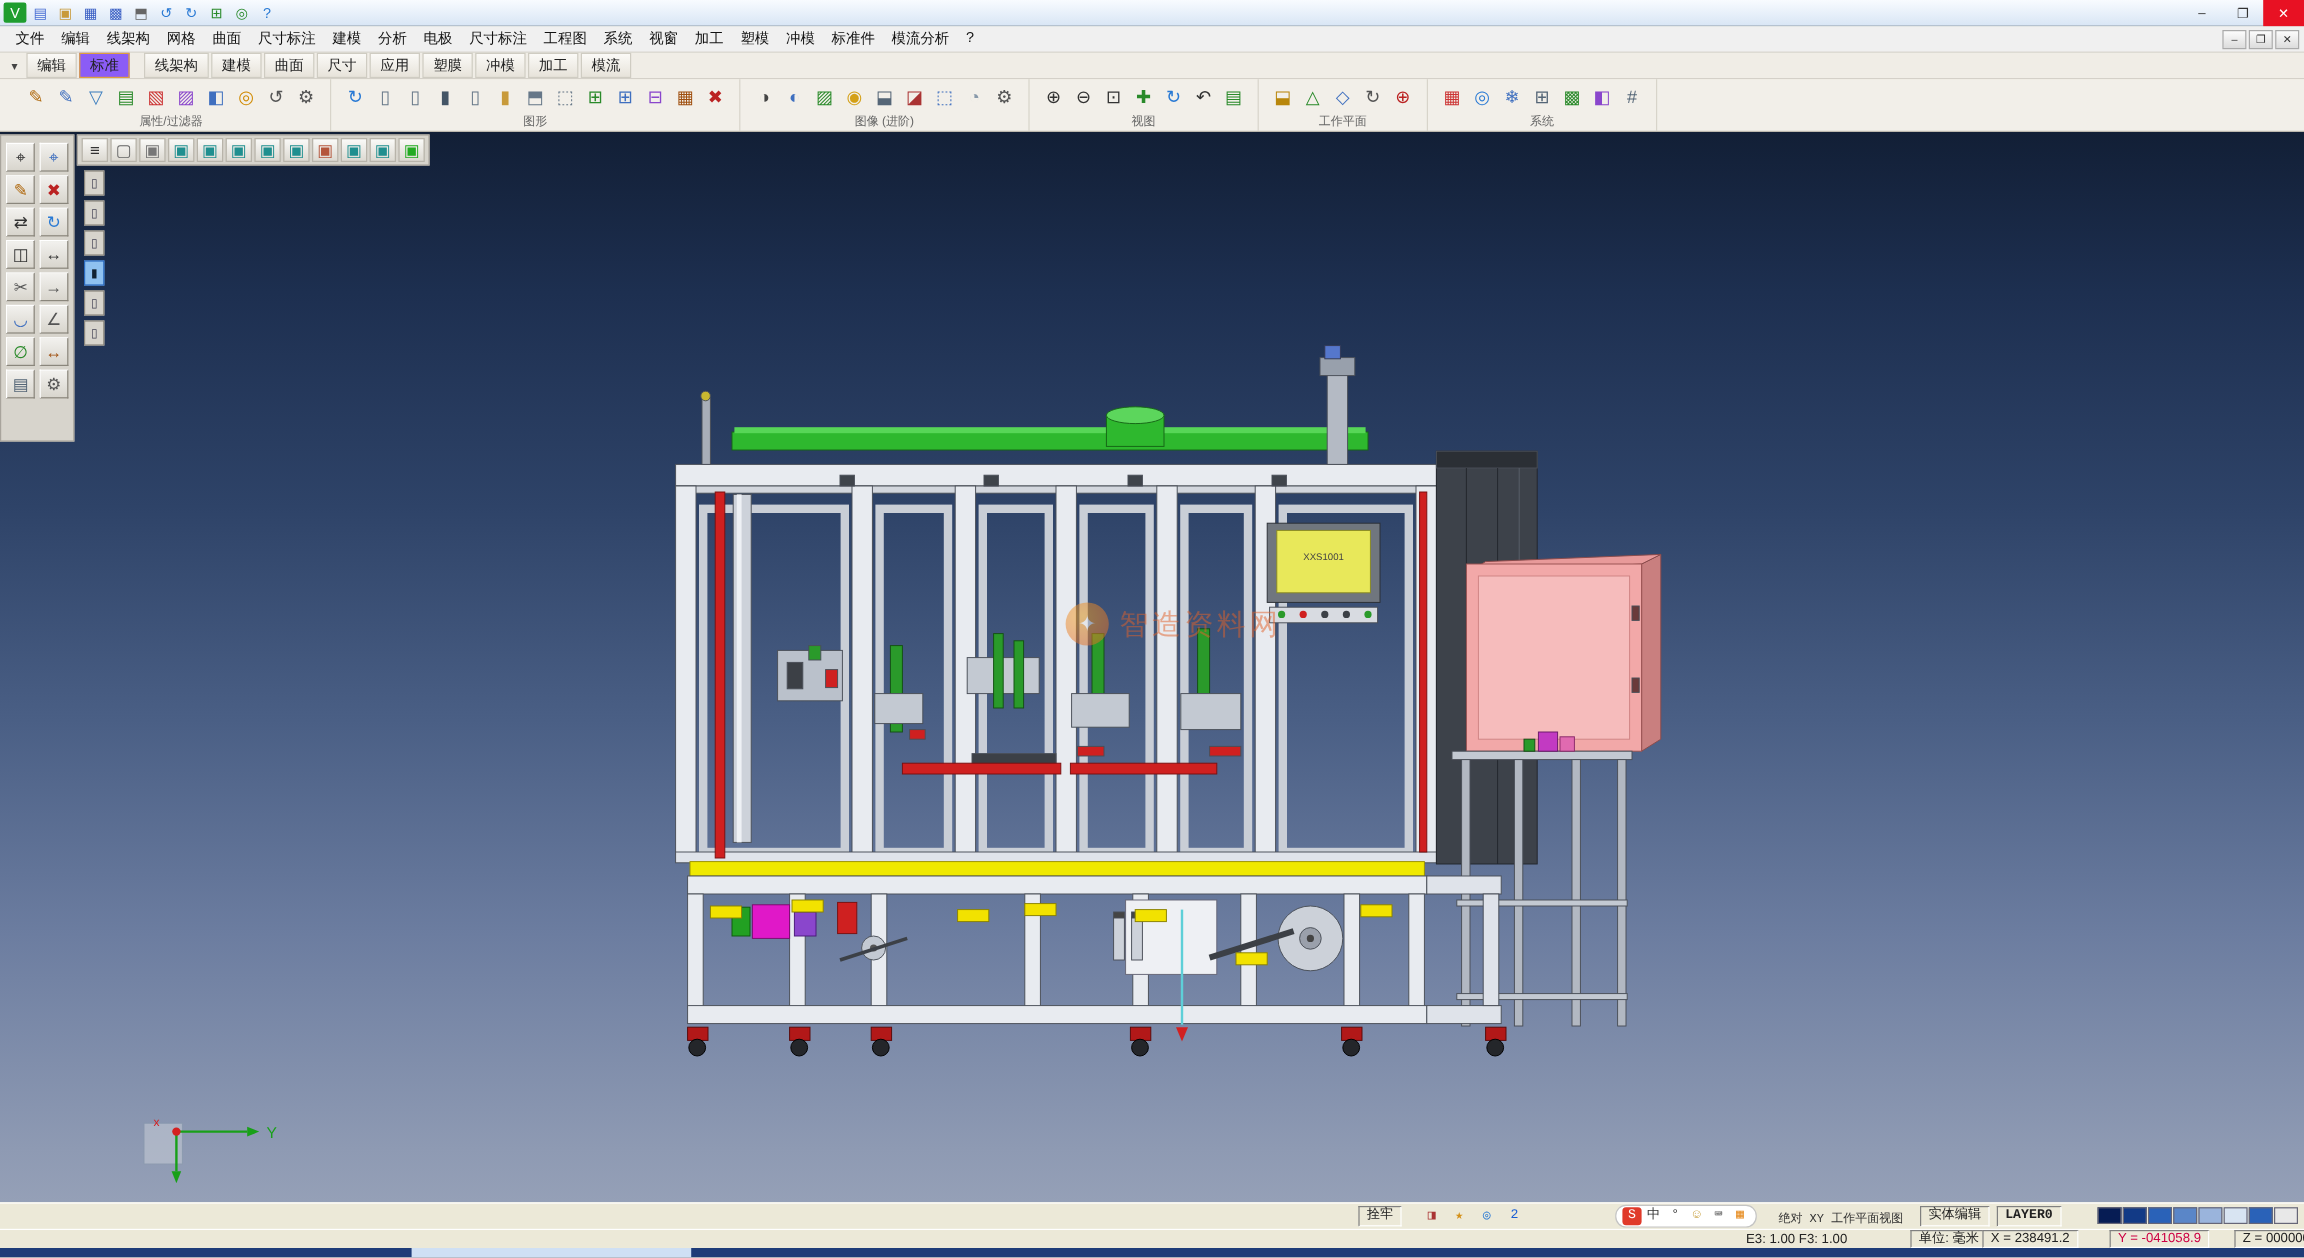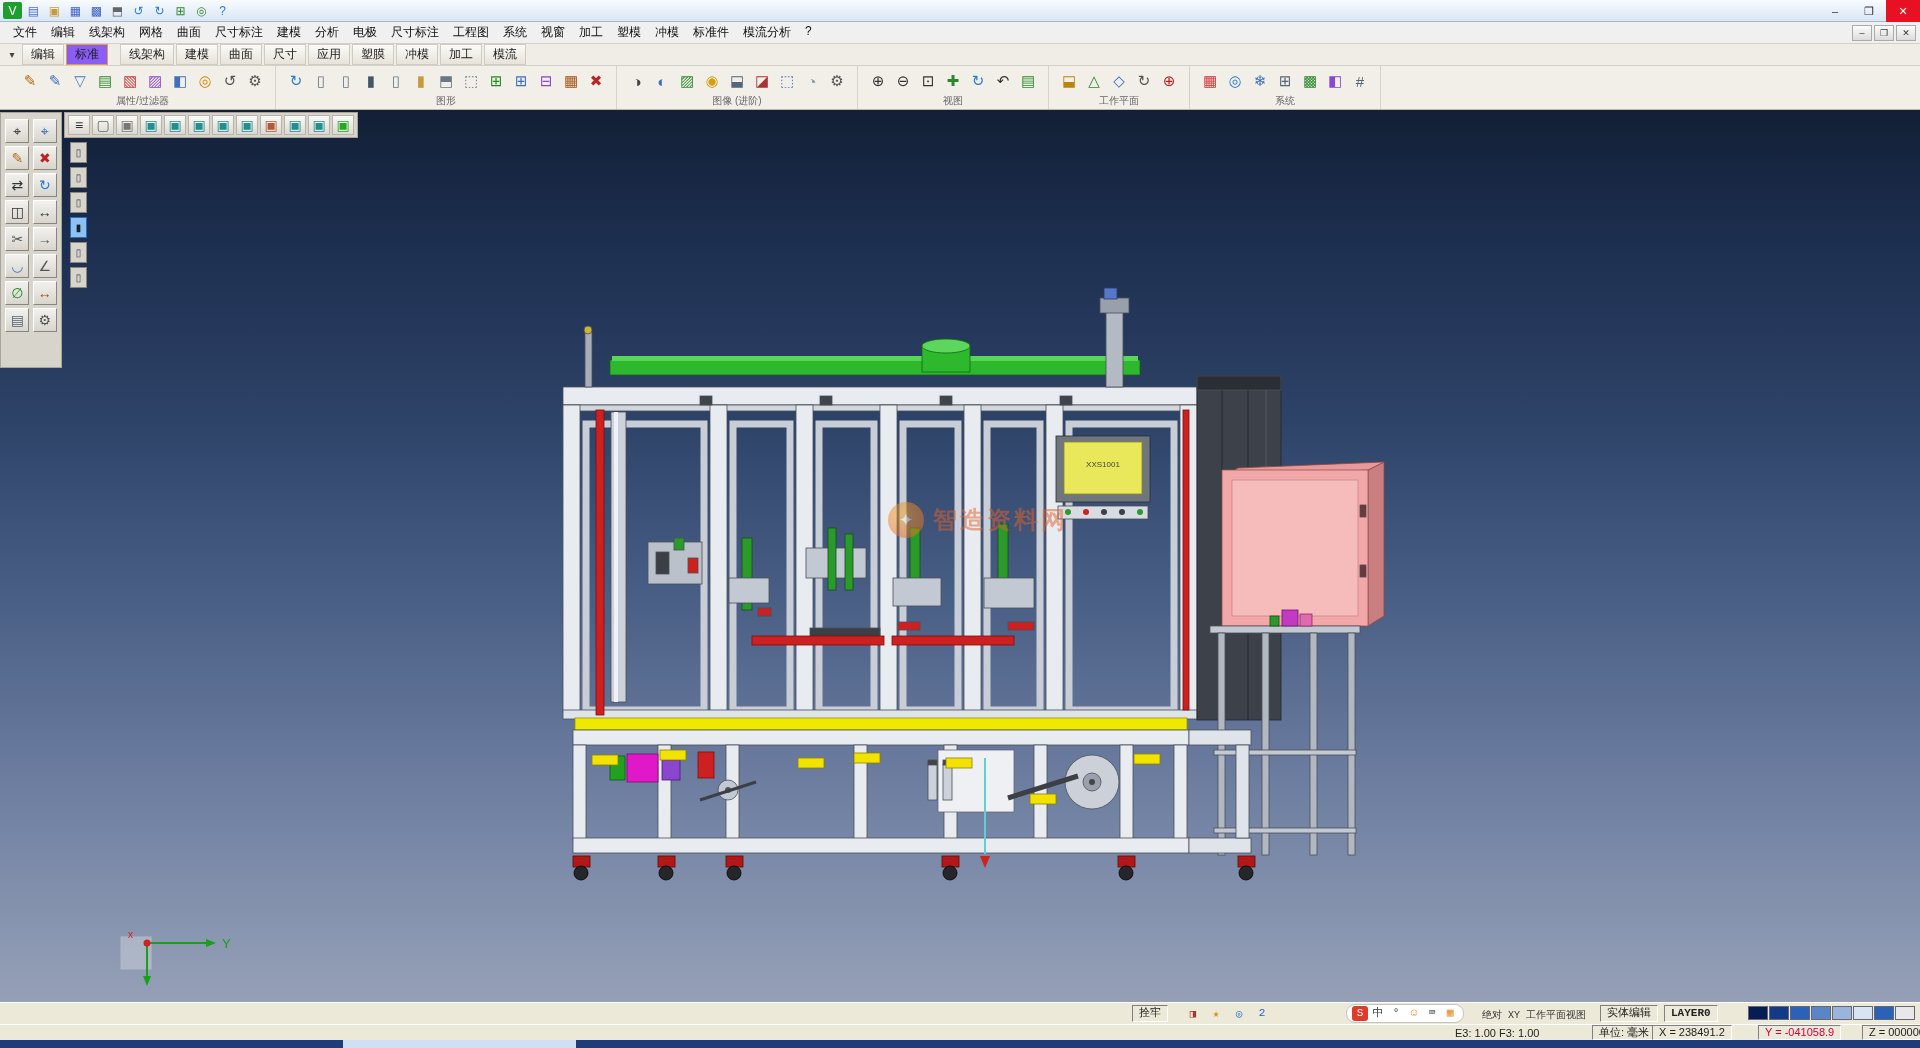--- a/index.html
+++ b/index.html
@@ -45,21 +45,21 @@
   .g { font-style:normal; }
 
   
   .viewport { position:absolute; top:110px; left:0; width:1920px; height:892px;
     background:linear-gradient(180deg,#121f36 0%, #1d2f50 15%, #2e4368 35%, #4a5f85 55%, #6c7da0 75%, #8e9ab3 95%, #95a0b7 100%); }
   .viewport svg { position:absolute; inset:0; }
 
   .watermark { position:absolute; left:888px; top:392px; display:flex; align-items:center; gap:9px; opacity:0.5; z-index:5; }
   .wm-logo { width:36px; height:36px; border-radius:50%; background:radial-gradient(circle at 40% 32%, #f5a623, #e2622a);
     display:flex; align-items:center; justify-content:center; color:#fff; font-size:18px; }
-  .wm-text { color:#e2622a; font-size:24px; font-weight:bold; letter-spacing:3px; }
+  .wm-text { color:#e2622a; font-size:24px; font-weight:normal; letter-spacing:3px; }
 
   
   .viewtools { position:absolute; top:112px; left:64px; height:26px; display:flex; align-items:center; gap:2px;
     background:#d7d4cc; border:1px solid #a8a49c; padding:1px 3px; z-index:20; }
   .vicon { width:22px; height:20px; font-size:14px; display:flex; align-items:center; justify-content:center;
     border:1px solid #b8b4aa; background:linear-gradient(#fafaf8,#dcd9d1); }
 
   
   .toolbox { position:absolute; top:112px; left:0; width:62px; min-height:256px; background:#d7d4cc; border:1px solid #a8a49c;
     display:grid; grid-template-columns:repeat(2,1fr); gap:3px; padding:6px 4px; align-content:start; justify-items:center; z-index:20; }

